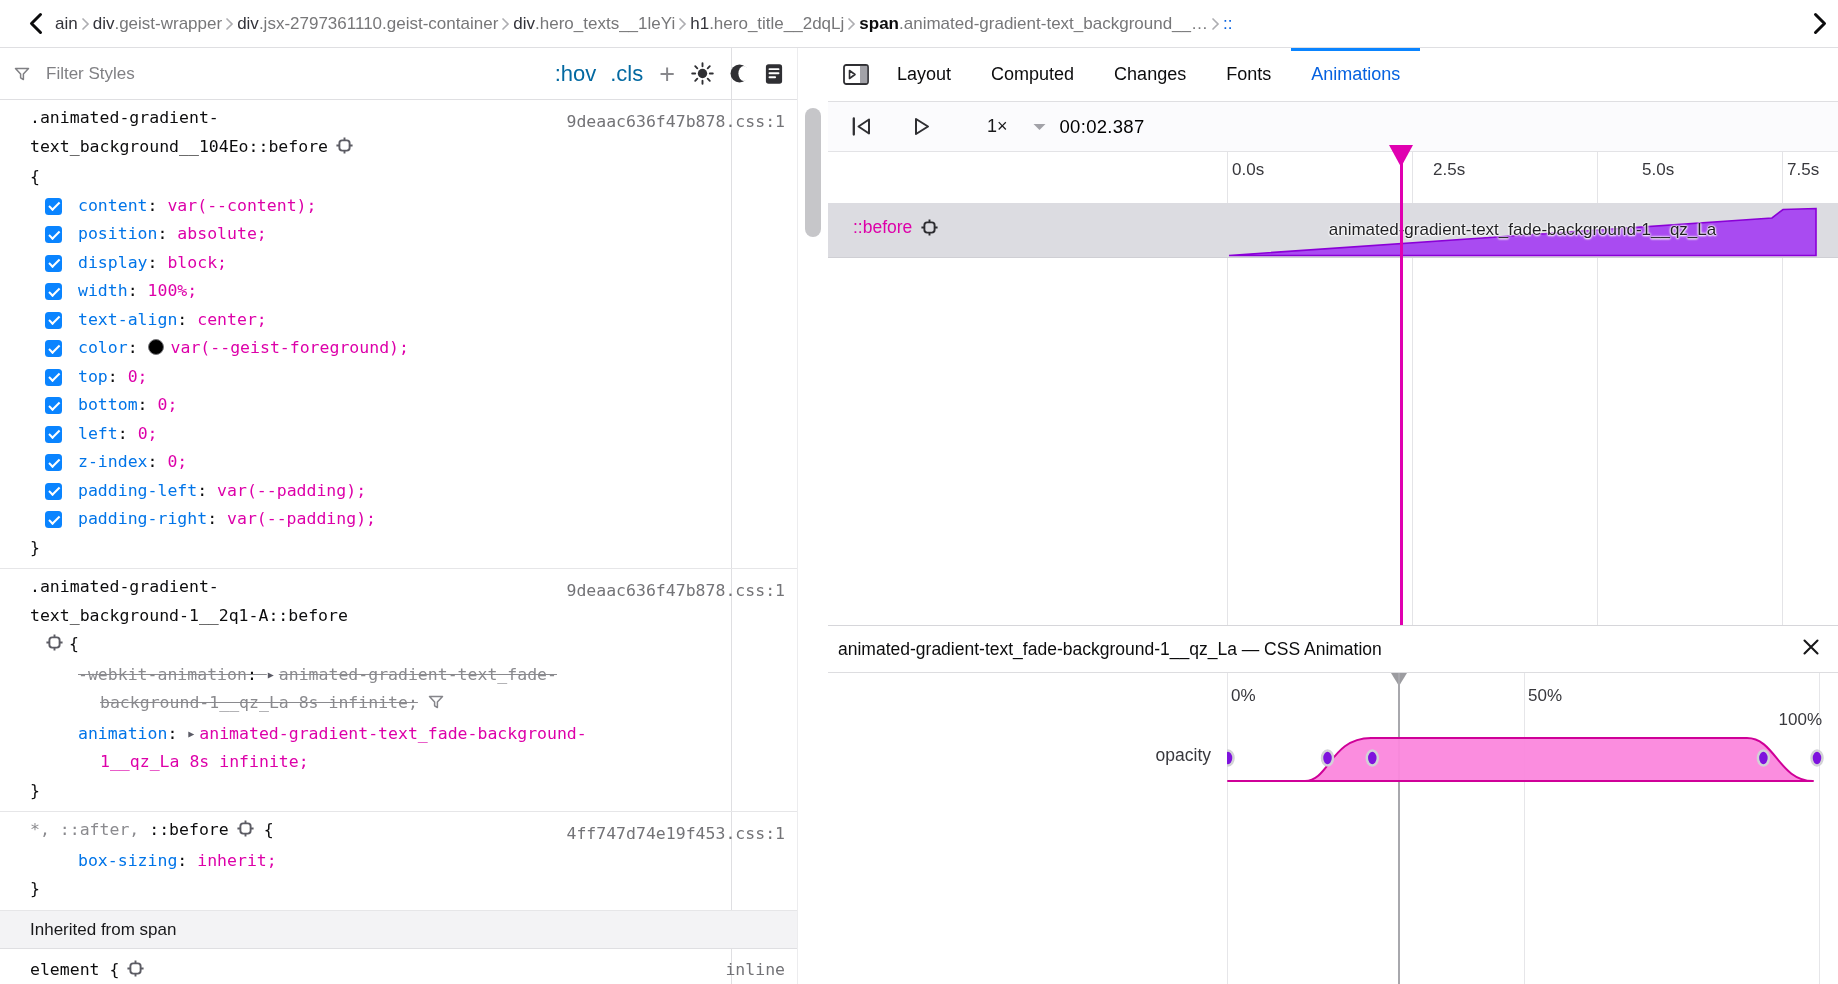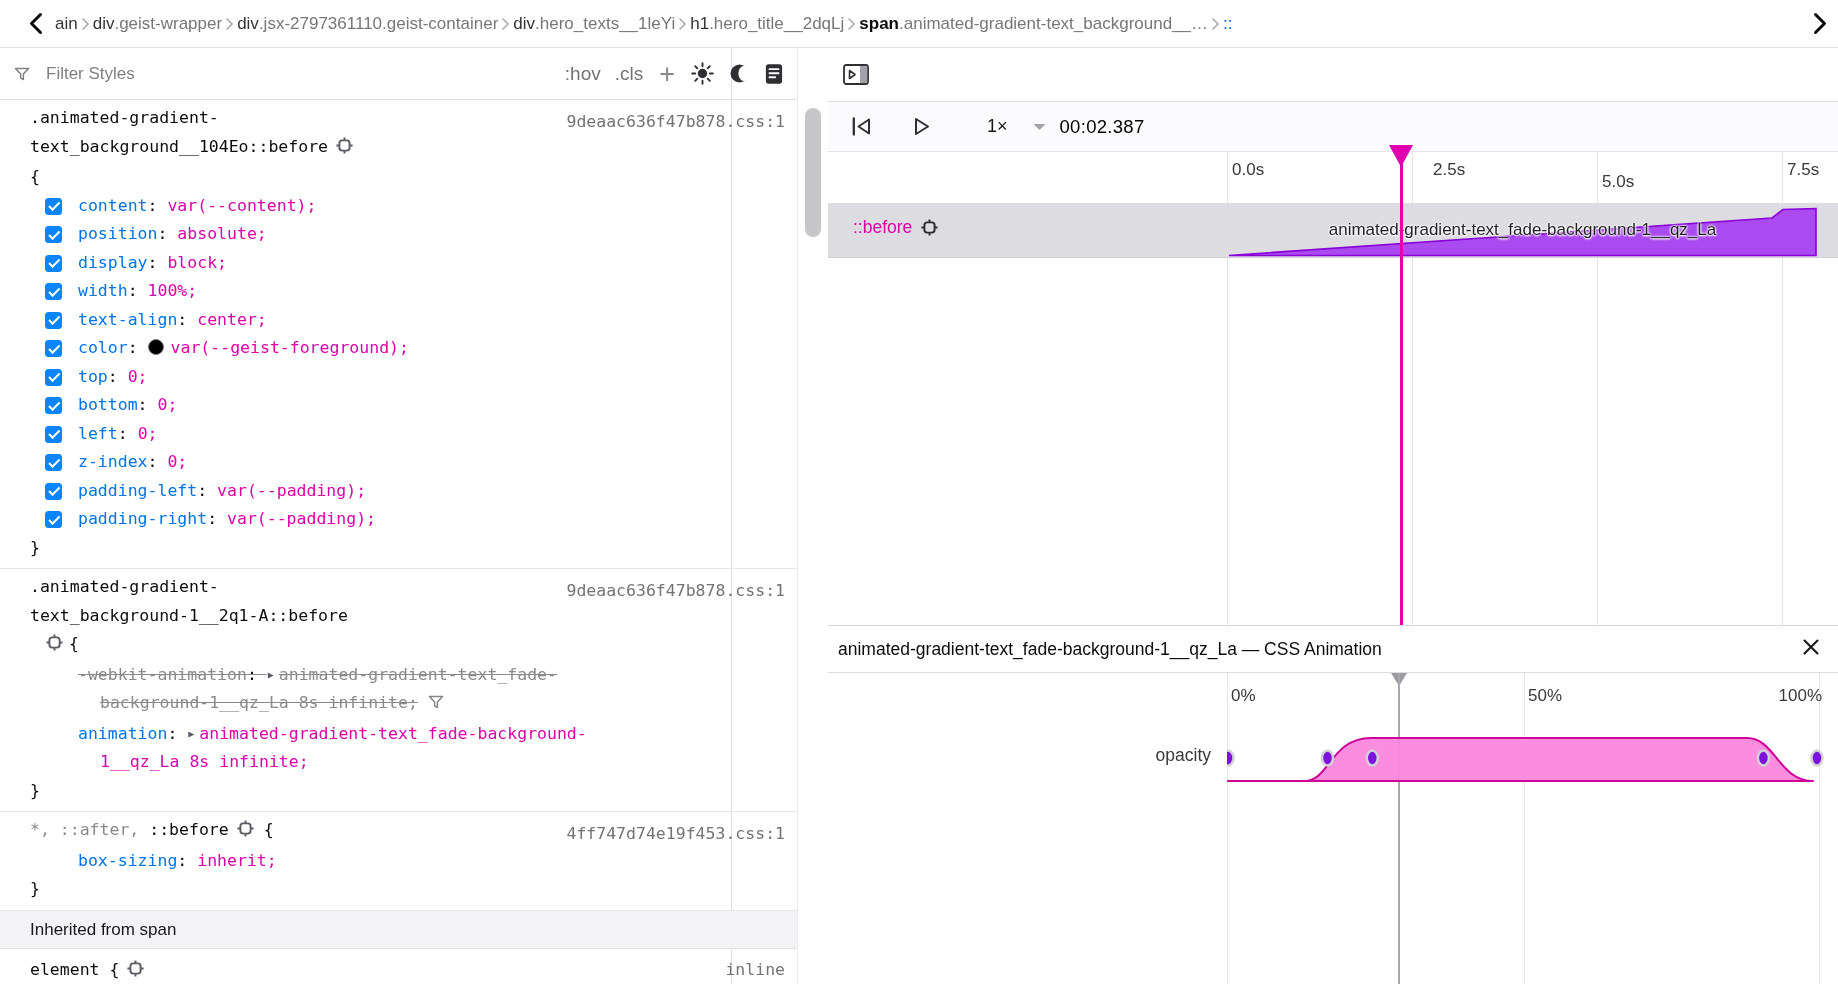--- a/index.html
+++ b/index.html
@@ -22,21 +22,21 @@
   .crumb.pseudo .tag{color:#0561e0;font-weight:400;}
   .sep{display:flex;align-items:center;}
   
   .styles{position:absolute;left:0;top:48px;width:732px;height:936px;background:#fff;box-sizing:border-box;border-right:1px solid #dfdfe2;}
   .styles .edge{position:absolute;left:797px;top:0;bottom:0;width:1px;background:#ececee;}
   .filterrow{position:absolute;left:0;top:0;width:797px;height:52px;border-bottom:1px solid #dfdfe2;
     display:flex;align-items:center;padding:0 14px;box-sizing:border-box;gap:14px;}
   .filterrow .funnelwrap{display:flex;align-items:center;}
   .filterinput{flex:1;border:none;outline:none;font-size:17px;color:#0c0c0d;font-family:"Liberation Sans",sans-serif;min-width:40px;}
   .filterinput::placeholder{color:#808084;}
-  .tog{font-size:19px;color:#737373;cursor:pointer;}
+  .tog{font-size:22px;color:#0369a1;cursor:pointer;}
   .plus{font-size:27px;font-weight:300;color:#88888c;line-height:20px;margin:0 2px;cursor:pointer;}
   .ficon{display:flex;align-items:center;cursor:pointer;}
   .ruleswrap{position:absolute;left:0;top:52px;width:797px;bottom:0;overflow:hidden;
     font-family:"DejaVu Sans Mono",monospace;font-size:16.5px;line-height:28.5px;color:#0c0c0d;}
   .rule{position:relative;border-bottom:1px solid #e6e6e8;padding:4px 0 6px;}
   .src{position:absolute;right:12px;top:8px;color:#737377;cursor:pointer;}
   .selline{padding-left:30px;}
   .selline .dim{color:#8a8a8e;}
   .decl{padding-left:78px;position:relative;}
   .decl.cont{padding-left:100px;}
@@ -268,20 +268,27 @@
 
 <section class="anim">
   <div class="tabbar">
     <span class="sbicon">
       <svg width="26" height="21" viewBox="0 0 26 21">
           <rect x="1" y="1" width="24" height="19" rx="2.2" stroke="#2f2f33" stroke-width="1.8" fill="none"></rect>
           <rect x="17" y="1.9" width="7.2" height="17.2" fill="#a2a2a8"></rect>
           <path d="M6.5 6.5l5.5 4-5.5 4z" fill="none" stroke="#2f2f33" stroke-width="1.6" stroke-linejoin="round"></path>
         </svg>
     </span>
+    <div id="tabs" style="display:flex;align-items:stretch;">
+        <div class="tab">Layout</div>
+        <div class="tab">Computed</div>
+        <div class="tab">Changes</div>
+        <div class="tab">Fonts</div>
+        <div class="tab active">Animations</div>
+      </div>
   </div>
 
   <div class="toolbar">
     <span class="tbtn rw">
       <svg width="27" height="25" viewBox="0 0 27 25">
           <path d="M20 5.5L9.5 12.5L20 19.5z" fill="none" stroke="#2f2f33" stroke-width="2" stroke-linejoin="round"></path>
           <path d="M4.8 4.5v16" stroke="#2f2f33" stroke-width="2.3" stroke-linecap="round"></path>
         </svg>
     </span>
     <span class="tbtn pl">
@@ -300,21 +307,21 @@
 
   <div id="gridtop">
       <div class="gridv" style="left: 399px; top: 104px; height: 473px;"></div>
       <div class="gridv" style="left: 584px; top: 104px; height: 473px;"></div>
       <div class="gridv" style="left: 769px; top: 104px; height: 473px;"></div>
       <div class="gridv" style="left: 954px; top: 104px; height: 473px;"></div>
     </div>
   <div id="tickstop">
       <div class="tick" style="left: 404px;">0.0s</div>
       <div class="tick" style="left: 605px;">2.5s</div>
-      <div class="tick" style="left: 774px; margin-top: 12px;">5.0s</div>
+      <div class="tick" style="left: 814px;">5.0s</div>
       <div class="tick" style="left: 959px;">7.5s</div>
     </div>
 
   <div class="beforerow">
     <span class="pseudolabel">
       <span>::before</span>
       <span style="display:flex;">
           <svg width="17" height="17" viewBox="0 0 16 16" fill="none">
             <rect x="3.2" y="3.2" width="9.6" height="9.6" rx="2.6" stroke="#2c2c30" stroke-width="1.8"></rect>
             <path d="M8 .4v2.8M8 12.8v2.8M.4 8h2.8M12.8 8h2.8" stroke="#2c2c30" stroke-width="1.8"></path>
@@ -340,21 +347,21 @@
       </span>
     </div>
     <div id="dgrids">
         <div class="dgridv" style="left: 399px;"></div>
         <div class="dgridv" style="left: 696px;"></div>
         <div class="dgridv" style="left: 991px;"></div>
       </div>
     <div id="dticks">
         <div class="dtick" style="left: 403px;">0%</div>
         <div class="dtick" style="left: 700px;">50%</div>
-        <div class="dtick ra" style="left: 994px;">100%</div>
+        <div class="dtick ra" style="left: 994px; margin-top: 24px;">100%</div>
       </div>
     <div class="gph-tri"></div>
     <div class="gph-line"></div>
     <div class="oplabel">opacity</div>
     <svg class="kfsvg" id="kfsvg" width="611" height="140" viewBox="0 0 611 140">
       <path d="M1 57 L78 57 C102 57 104 14 144 14 L520 14 C548 14 552 57 586 57 Z" fill="#fb87dd" fill-opacity="0.95" stroke="#cf0098" stroke-width="2" stroke-linejoin="round"></path>
     <ellipse cx="1.0" cy="34" rx="5.5" ry="7.5" fill="#7e12dd" stroke="#d2d2d6" stroke-width="2.5"></ellipse>
         <ellipse cx="100.5" cy="34" rx="5.5" ry="7.5" fill="#7e12dd" stroke="#d2d2d6" stroke-width="2.5"></ellipse>
         <ellipse cx="145.3" cy="34" rx="5.5" ry="7.5" fill="#7e12dd" stroke="#d2d2d6" stroke-width="2.5"></ellipse>
         <ellipse cx="536.4" cy="34" rx="5.5" ry="7.5" fill="#7e12dd" stroke="#d2d2d6" stroke-width="2.5"></ellipse>

